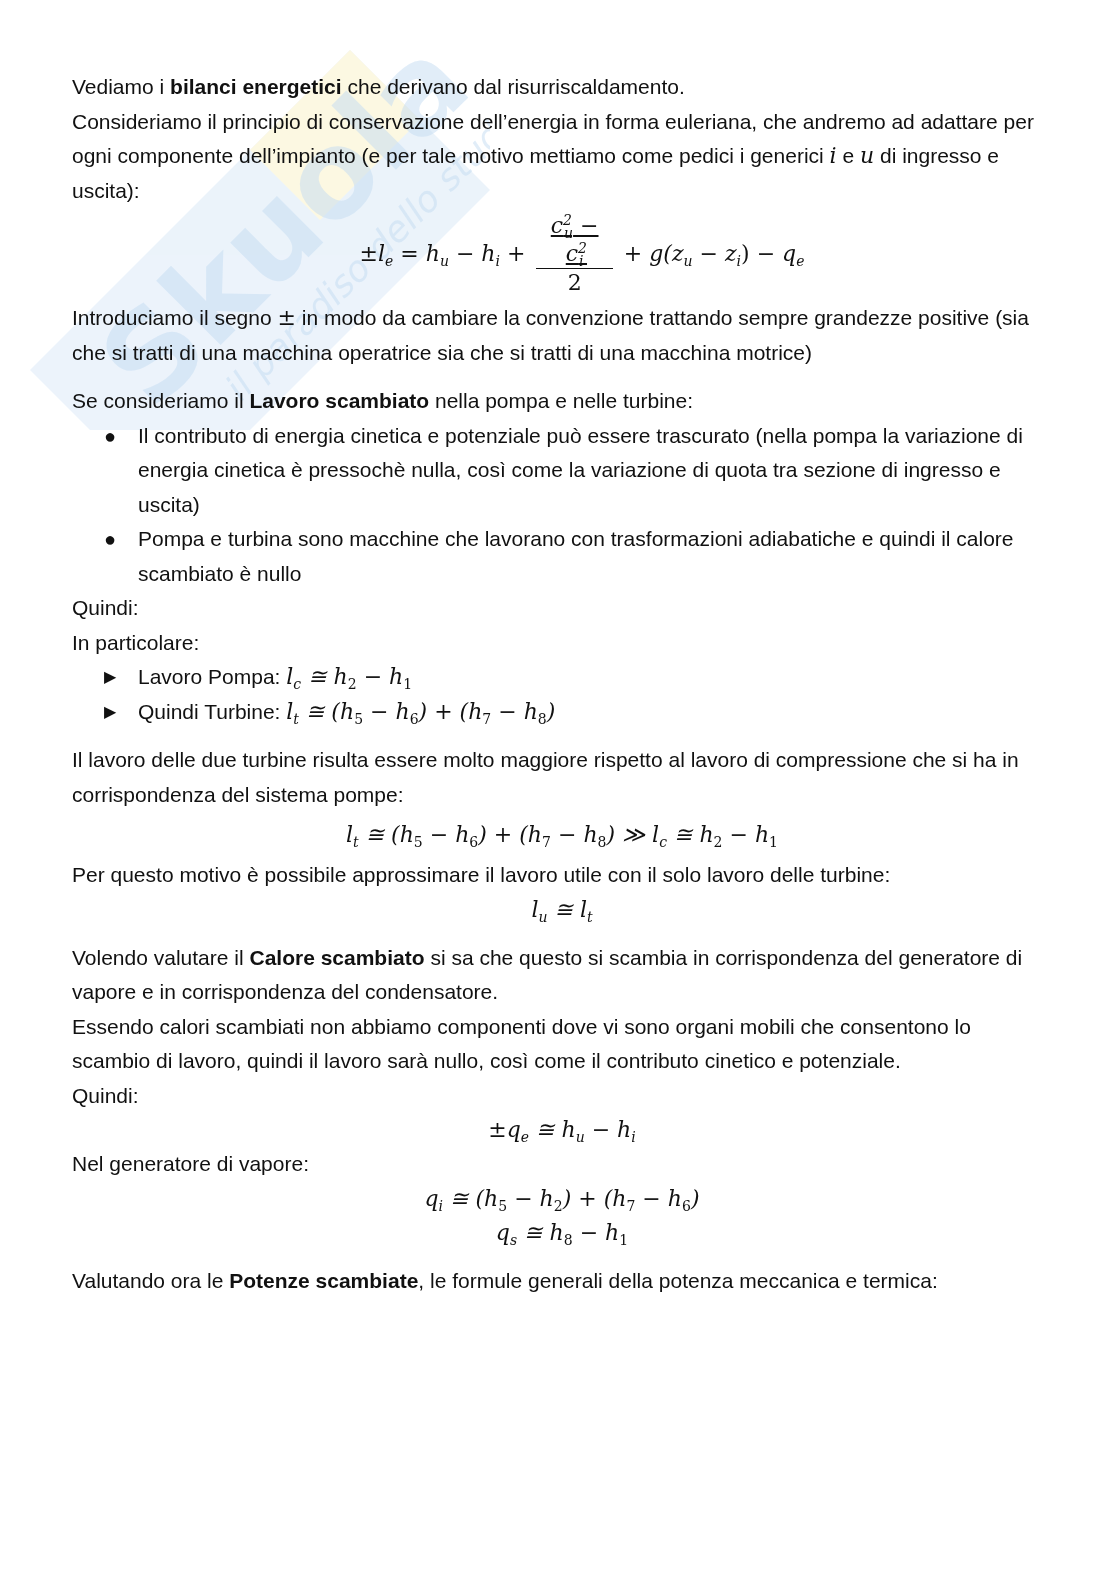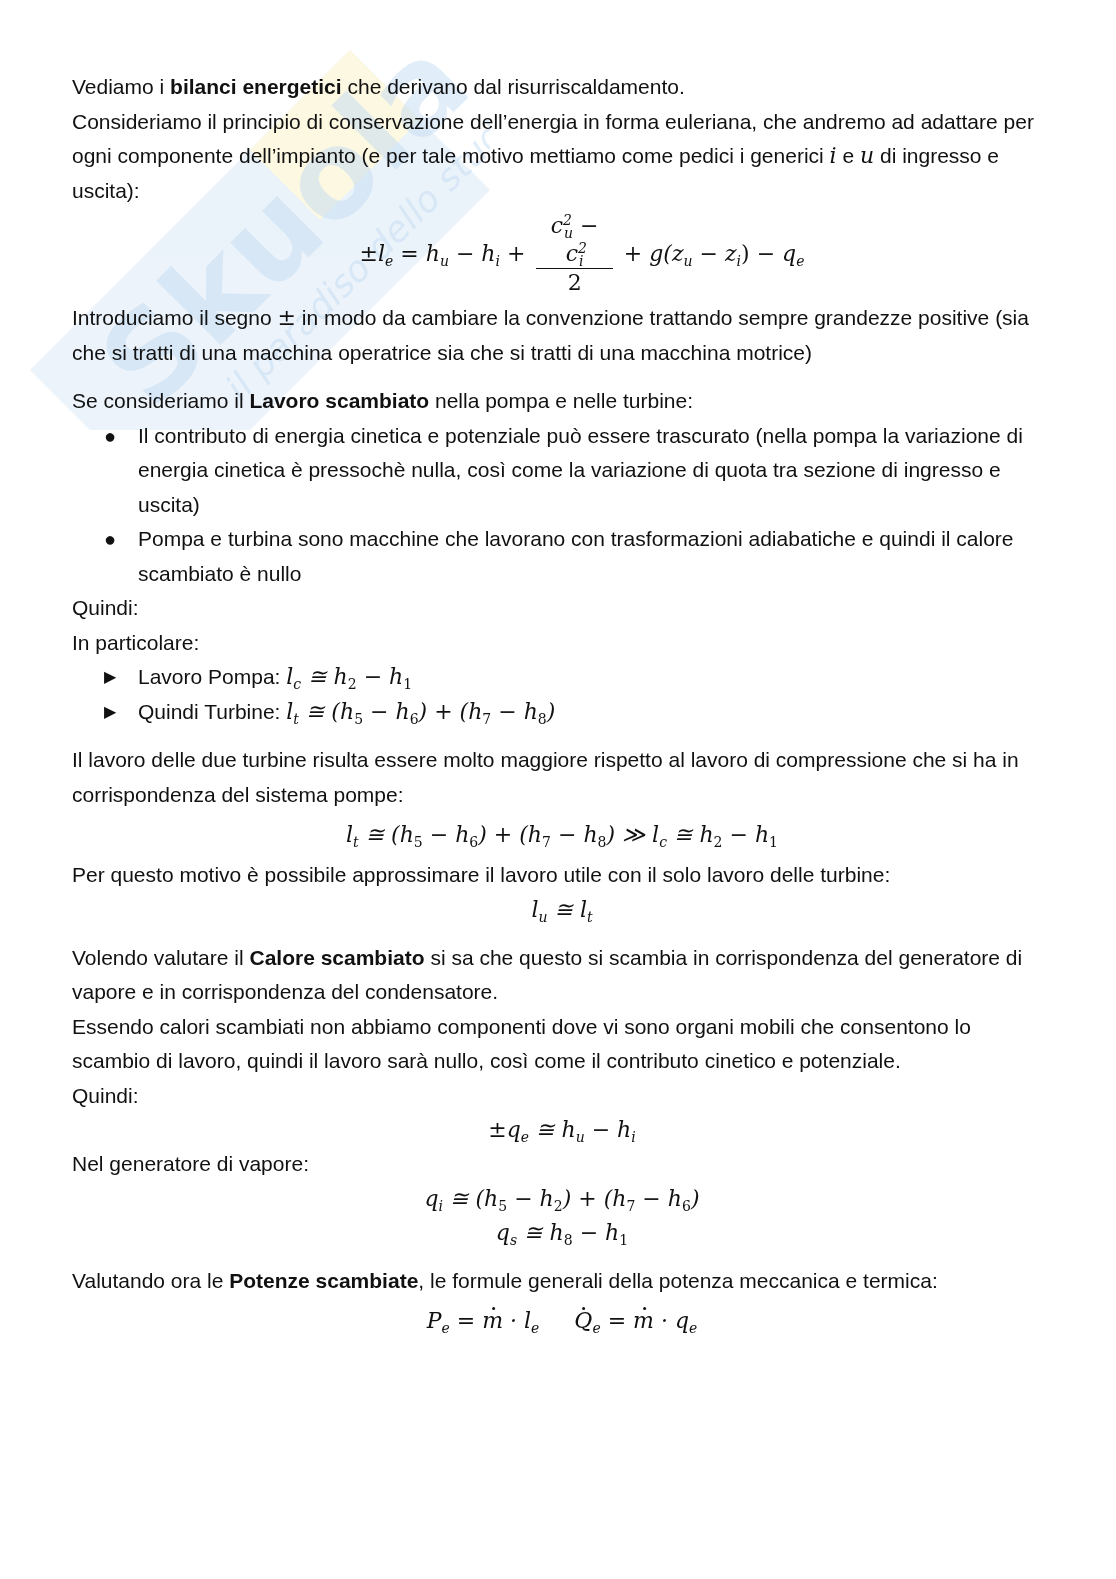--- a/index.html
+++ b/index.html
@@ -27,21 +27,21 @@
   .math .up { font-style: normal; }
   .eq {
     text-align: center; font-family: "DejaVu Serif", "Liberation Serif", serif;
     font-style: italic; font-size: 22px; line-height: 34px;
   }
   .eq .up { font-style: normal; }
   sub, sup { font-size: 14px; line-height: 0; }
   .frac {
     display: inline-block; vertical-align: middle; text-align: center; margin: 0 4px;
   }
-  .frac .num { display: block; border-bottom: 1.5px solid #111; padding: 0 2px; line-height: 28px; }
+  .frac .num { display: block; border-bottom: 1.5px solid #111; padding: 0 2px; line-height: 28px; text-decoration: underline; }
   .frac .den { display: block; line-height: 28px; font-style: normal; }
   .eq-big { line-height: 56px; margin: 4px 0; }
   ul.bullets { list-style: none; margin: 0; padding: 0; }
   ul.bullets li { position: relative; padding-left: 66px; }
   ul.bullets li .marker {
     position: absolute; left: 32px; top: 0; width: 20px;
   }
   .dot { font-size: 20px; }
   .tri { font-size: 16px; }
   .dotacc { position: relative; display: inline-block; }
@@ -115,17 +115,14 @@
     <span>q</span><sub>i</sub><span> ≅ (h</span><sub class="up">5</sub><span> − h</span><sub class="up">2</sub><span>) + (h</span><sub class="up">7</sub><span> − h</span><sub class="up">6</sub><span>)</span>
   </div>
   <div class="eq">
     <span>q</span><sub>s</sub><span> ≅ h</span><sub class="up">8</sub><span> − h</span><sub class="up">1</sub>
   </div>
 
   <div class="gap"></div>
 
   <p><span>Valutando ora le </span><b>Potenze scambiate</b><span>, le formule generali della potenza meccanica e termica:</span></p>
   <div class="gap-s"></div>
-  <div class="eq">
-    <span>P</span><sub>e</sub><span class="up"> = </span><span class="dotacc">m</span><span> · l</span><sub>e</sub><span style="white-space:pre">     </span><span class="dotacc">Q</span><sub>e</sub><span class="up"> = </span><span class="dotacc">m</span><span> · q</span><sub>e</sub>
-  </div>
 
 </div>
 
 </body></html>

